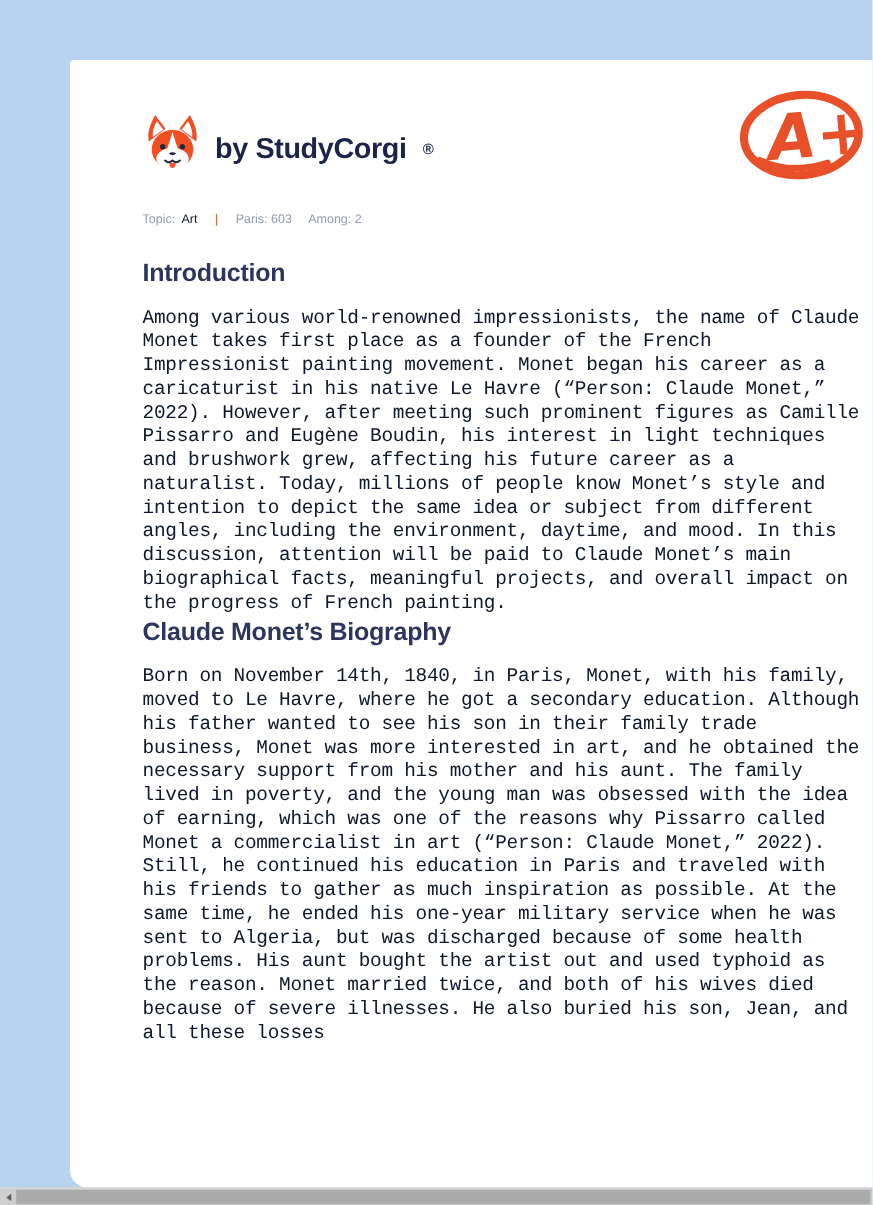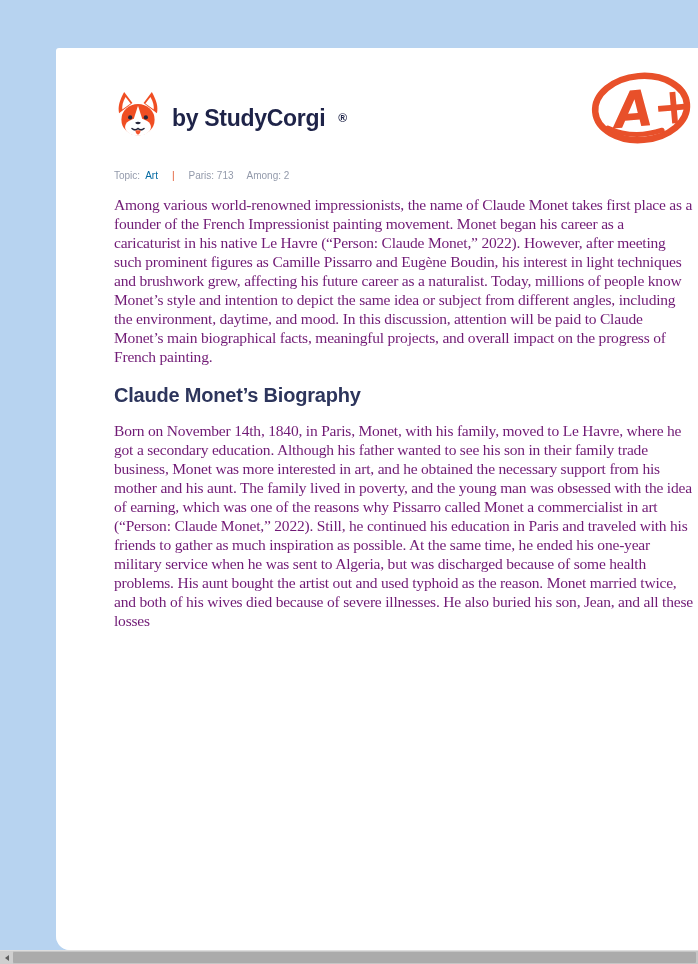--- a/index.html
+++ b/index.html
@@ -16,31 +16,31 @@
   .header-row{display:flex;justify-content:space-between;align-items:flex-start;height:96px;}
   .brand{display:flex;align-items:center;gap:10px;margin-top:28px;}
   .brand-text{font-size:23px;font-weight:bold;color:#1e2348;letter-spacing:-0.3px;white-space:nowrap;}
   .reg-mark{font-size:12px;font-weight:bold;color:#1e2348;vertical-align:10px;margin-left:3px;}
   .badge{margin-top:3px;}
   .title{
     margin-top:26px;font-size:28px;line-height:41px;font-weight:bold;
     color:#353e63;letter-spacing:-0.2px;
   }
   .meta{margin-top:12px;font-size:10px;color:#939aab;display:flex;align-items:center;}
-  .meta .topic-value{color:#0369a1;margin-left:5px;cursor:pointer;}
+  .meta .topic-value{color:#0f172a;margin-left:5px;cursor:pointer;}
   .meta .sep{color:#e0572e;margin:0 14px;}
   .meta .stat{margin-right:13px;}
   h2{
     margin:27px 0 0 0;font-size:20px;color:#2d355c;font-weight:bold;
     font-family:"Liberation Sans",sans-serif;letter-spacing:-0.2px;
   }
-  h2.tight{margin-top:18px;}
+  h2.tight{margin-top:3px;}
   p.body-text{
-    margin:14px 0 0 0;font-size:15.5px;line-height:19px;color:#701a75;
-    font-family:Liberation Serif, serif;letter-spacing:-0.2px;
+    margin:14px 0 0 0;font-size:15.5px;line-height:19px;color:#0f172a;
+    font-family:Liberation Mono, monospace;letter-spacing:-0.2px;
   }
   .bottom-fade{
     position:absolute;left:0;right:0;bottom:0;height:26px;pointer-events:none;
     background:linear-gradient(rgba(255,255,255,0),rgba(255,255,255,0.85));
   }
   .hscrollbar{
     position:absolute;left:0;bottom:0;width:698px;height:14px;
     background:#c6c6c6;border-top:1px solid #dedede;box-sizing:border-box;
   }
   .scroll-arrow-btn{
@@ -91,24 +91,25 @@
         </g>
       </svg>
     </div>
   </div>
 
 
   <div class="meta">
     <span>Topic:</span>
     <span class="topic-value">Art</span>
     <span class="sep">|</span>
-    <span class="stat"><span>Paris:</span> <span>713</span></span>
+    <span class="stat"><span>Paris:</span> <span>603</span></span>
     <span class="stat"><span>Among:</span> <span>2</span></span>
   </div>
 
+  <h2>Introduction</h2>
   <p class="body-text">Among various world-renowned impressionists, the name of Claude Monet takes first place as a founder of the French Impressionist painting movement. Monet began his career as a caricaturist in his native Le Havre (“Person: Claude Monet,” 2022). However, after meeting such prominent figures as Camille Pissarro and Eugène Boudin, his interest in light techniques and brushwork grew, affecting his future career as a naturalist. Today, millions of people know Monet’s style and intention to depict the same idea or subject from different angles, including the environment, daytime, and mood. In this discussion, attention will be paid to Claude Monet’s main biographical facts, meaningful projects, and overall impact on the progress of French painting.</p>
 
   <h2 class="tight">Claude Monet’s Biography</h2>
   <p class="body-text">Born on November 14th, 1840, in Paris, Monet, with his family, moved to Le Havre, where he got a secondary education. Although his father wanted to see his son in their family trade business, Monet was more interested in art, and he obtained the necessary support from his mother and his aunt. The family lived in poverty, and the young man was obsessed with the idea of earning, which was one of the reasons why Pissarro called Monet a commercialist in art (“Person: Claude Monet,” 2022). Still, he continued his education in Paris and traveled with his friends to gather as much inspiration as possible. At the same time, he ended his one-year military service when he was sent to Algeria, but was discharged because of some health problems. His aunt bought the artist out and used typhoid as the reason. Monet married twice, and both of his wives died because of severe illnesses. He also buried his son, Jean, and all these losses</p>
 
   <div class="bottom-fade"></div>
 </div>
 
 <div class="hscrollbar">
   <div class="scroll-arrow-btn">

